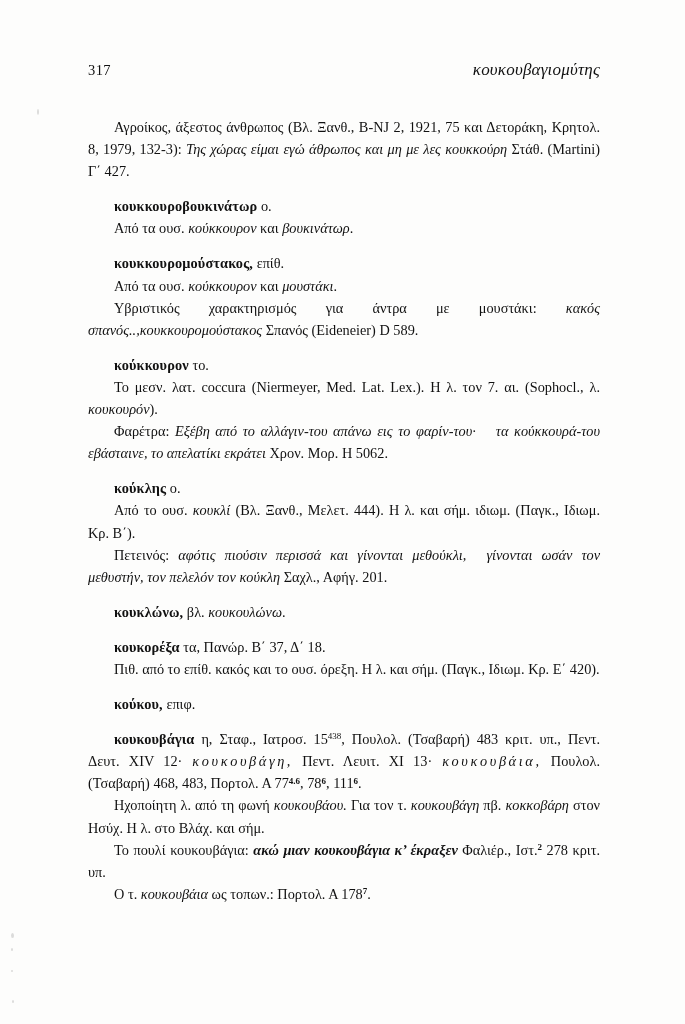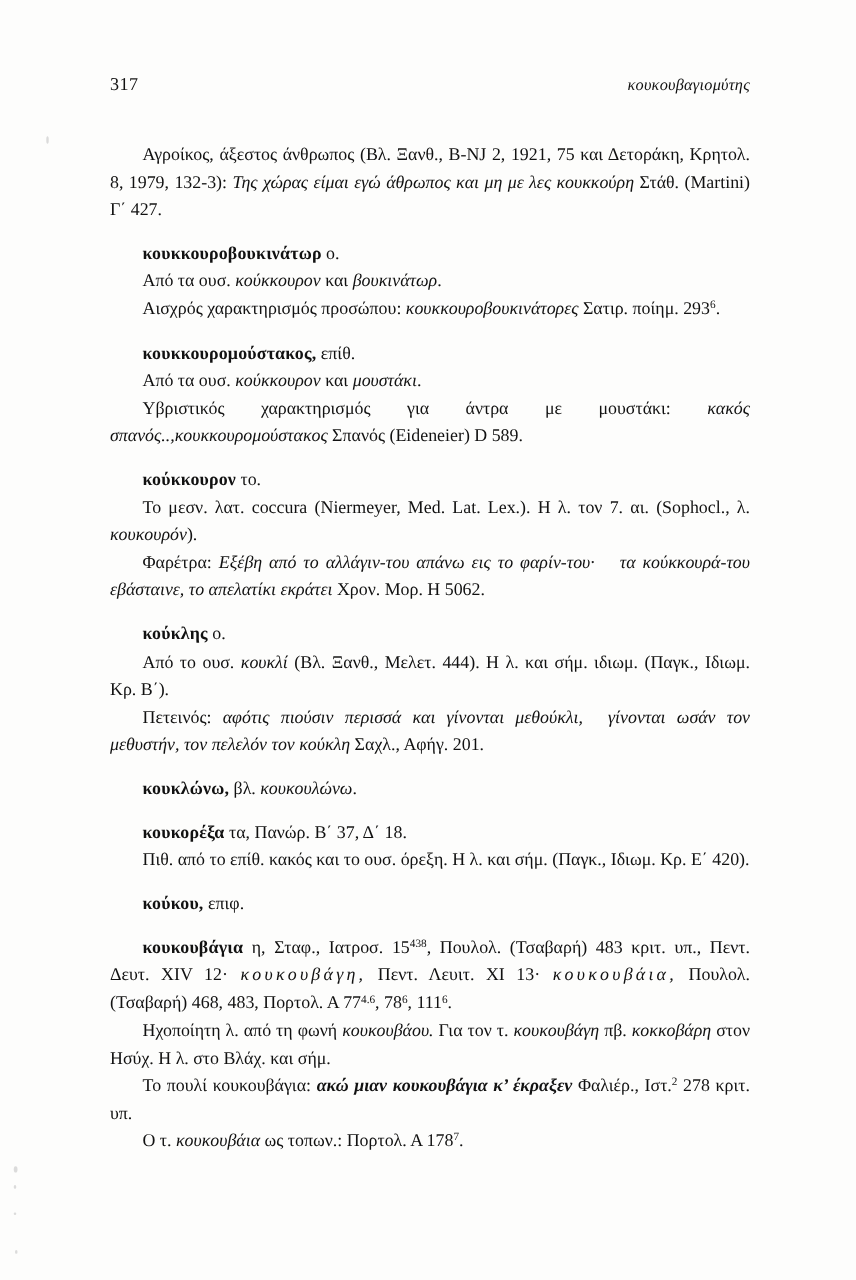--- a/index.html
+++ b/index.html
@@ -31,21 +31,21 @@
     align-items: baseline;
     justify-content: space-between;
     margin-bottom: 36px;
   }
   .folio {
     font-size: 14.5px;
     letter-spacing: 0.4px;
   }
   .runhead-lemma {
     font-style: italic;
-    font-size: 13px;
+    font-size: 17px;
     letter-spacing: 0.2px;
   }
 
   
   .entry { margin-bottom: 0; }
   .gap { height: 13px; }
 
   p.tb {
     margin: 0 0 0 0;
     font-size: 14.3px;
@@ -78,21 +78,21 @@
     letter-spacing: 2.6px;
     padding-left: 10px;
   }
 
   sup {
     font-size: 9px;
     vertical-align: 0.52em;
     line-height: 0;
     font-weight: inherit;
   }
-  sup.bd { font-weight: normal; margin-top: 32px; }
+  sup.bd { font-weight: bold; margin-top: 32px; }
 
   .wsp { display: inline-block; width: 20px; }
 
   
   .speck {
     position: absolute;
     background: #b9b9b9;
     border-radius: 50%;
     opacity: 0.5;
   }
@@ -117,21 +117,20 @@
 
     <div class="entry">
       <p class="tb"><span>Αγροίκος, άξεστος άνθρωπος (Βλ. Ξανθ., B-NJ 2, 1921, 75 και Δετοράκη, Κρητολ. 8, 1979, 132-3):</span> <i class="it">Της χώρας είμαι εγώ άθρωπος και μη με λες κουκκούρη</i> <span>Στάθ. (Martini) Γ΄ 427.</span></p>
     </div>
 
     <div class="gap"></div>
 
     <div class="entry">
       <p class="head"><b class="lemma">κουκκουροβουκινάτωρ</b> <span>ο.</span></p>
       <p class="tb"><span>Από τα ουσ. </span><i class="it">κούκκουρον</i><span> και </span><i class="it">βουκινάτωρ</i><span>.</span></p>
-      <p class="tb"><span>Αισχρός χαρακτηρισμός προσώπου: </span><i class="it">κουκκουροβουκινάτορες</i><span> Σατιρ. ποίημ. 293</span><sup>6</sup><span>.</span></p>
     </div>
 
     <div class="gap"></div>
 
     <div class="entry">
       <p class="head"><b class="lemma">κουκκουρομούστακος,</b><span> επίθ.</span></p>
       <p class="tb"><span>Από τα ουσ. </span><i class="it">κούκκουρον</i><span> και </span><i class="it">μουστάκι</i><span>.</span></p>
       <p class="tb"><span>Υβριστικός χαρακτηρισμός για άντρα με μουστάκι: </span><i class="it">κακός σπανός..,κουκκουρομούστακος</i><span> Σπανός (Eideneier) D 589.</span></p>
     </div>
 

